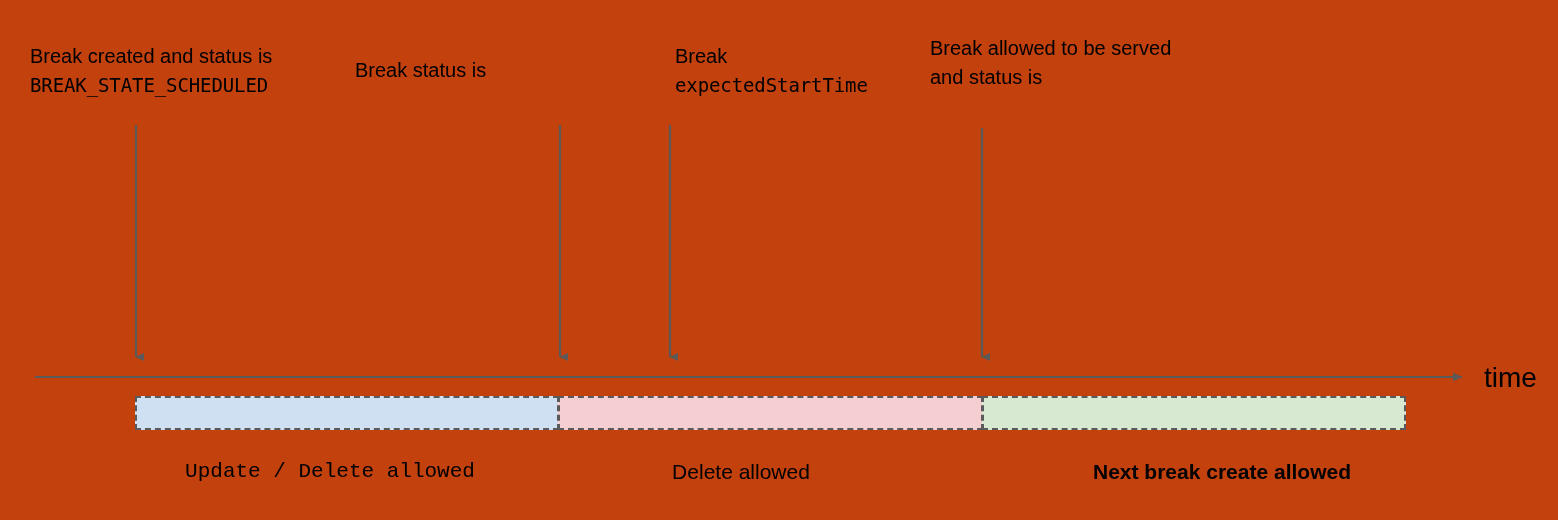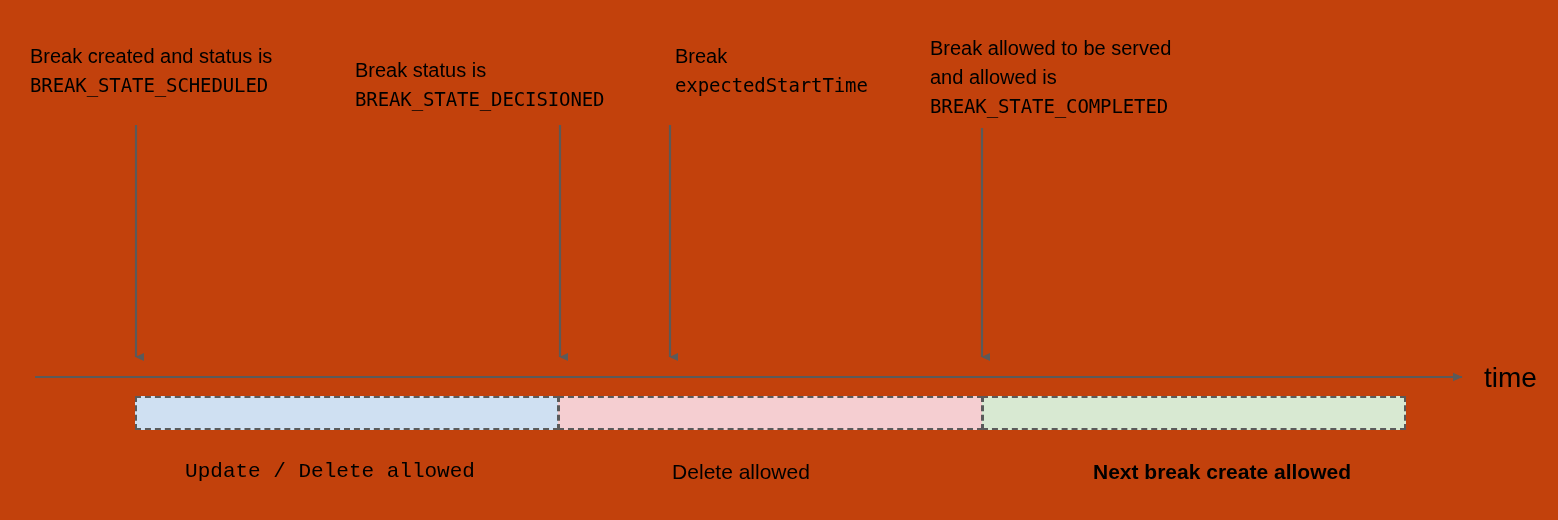--- a/index.html
+++ b/index.html
@@ -90,32 +90,30 @@
 
 <div id="canvas">
 
   <div class="annotation ann-1">
     <div class="plain">Break created and status is</div>
     <div class="mono">BREAK_STATE_SCHEDULED</div>
   </div>
 
   <div class="annotation ann-2">
     <div class="plain">Break status is</div>
-    <div class="mono">BREAK_STATE_DECISIONED</div>
   </div>
 
   <div class="annotation ann-3">
     <div class="plain">Break</div>
     <div class="mono">expectedStartTime</div>
   </div>
 
   <div class="annotation ann-4">
     <div class="plain">Break allowed to be served</div>
-    <div class="plain">and allowed is</div>
-    <div class="mono">BREAK_STATE_COMPLETED</div>
+    <div class="plain">and status is</div>
   </div>
 
   <svg id="vector-layer" viewBox="0 0 1558 520">
     <defs>
       <marker id="arrowhead-down" markerWidth="9" markerHeight="9" refX="4.5" refY="8" orient="auto" markerUnits="userSpaceOnUse">
         <path d="M0.6,0 L8.4,0 L4.5,8.6 Z" fill="#5a5a5a"></path>
       </marker>
       <marker id="arrowhead-right" markerWidth="10" markerHeight="10" refX="9" refY="5" orient="auto" markerUnits="userSpaceOnUse">
         <path d="M0,0.7 L9.4,5 L0,9.3 Z" fill="#5a5a5a"></path>
       </marker>

